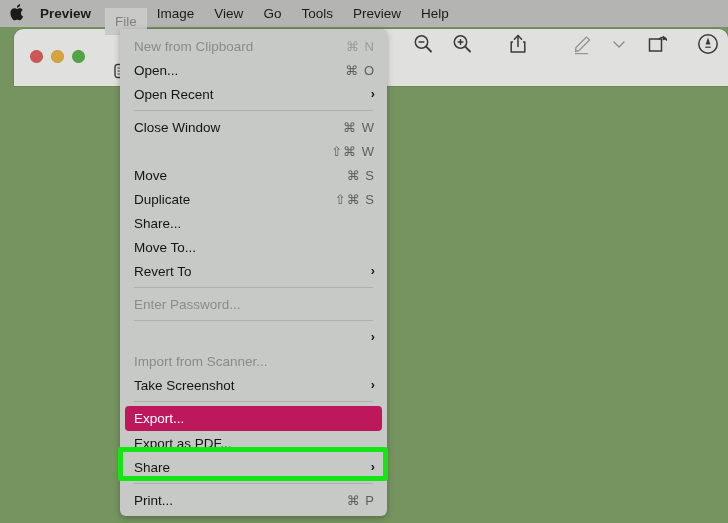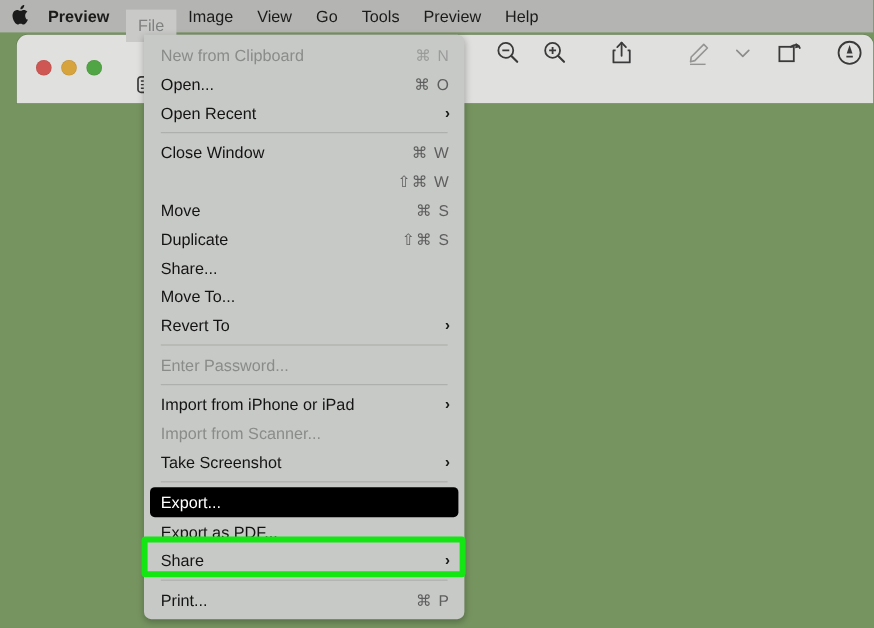--- a/index.html
+++ b/index.html
@@ -75,21 +75,21 @@
     font-size:13px;color:#5e5e5e;letter-spacing:1px;
     display:flex;align-items:center;gap:1px;
   }
   .mi .chev{font-size:12.5px;color:#161616;font-weight:bold;line-height:1;}
   .mi.disabled .label{color:#8a8c8a;}
   .mi.disabled .sc{color:#9a9c9a;}
   .sep{height:1px;background:#aeb0ad;margin:4px 14px 4px 14px;}
 
   
   .mi.selected{
-    background:#000000;color:#ffffff;
+    background:#be185d;color:#ffffff;
     margin:0 5px;padding-left:9px;border-radius:4px;
     height:25px;
   }
   .mi.selected .label{color:#ffffff;}
 
   
   .greenbox{
     position:absolute;left:118px;top:447px;width:270px;height:34px;
     border:5px solid #14e614;border-radius:3px;box-sizing:border-box;
     pointer-events:none;
@@ -236,21 +236,20 @@
         <span class="spacer"></span>
         <span class="chev">›</span>
       </div>
       <div class="sep"></div>
       <div class="mi disabled">
         <span class="label">Enter Password...</span>
         <span class="spacer"></span>
       </div>
       <div class="sep"></div>
       <div class="mi">
-        <span class="label">Import from iPhone or iPad</span>
         <span class="spacer"></span>
         <span class="chev">›</span>
       </div>
       <div class="mi disabled">
         <span class="label">Import from Scanner...</span>
         <span class="spacer"></span>
       </div>
       <div class="mi">
         <span class="label">Take Screenshot</span>
         <span class="spacer"></span>

